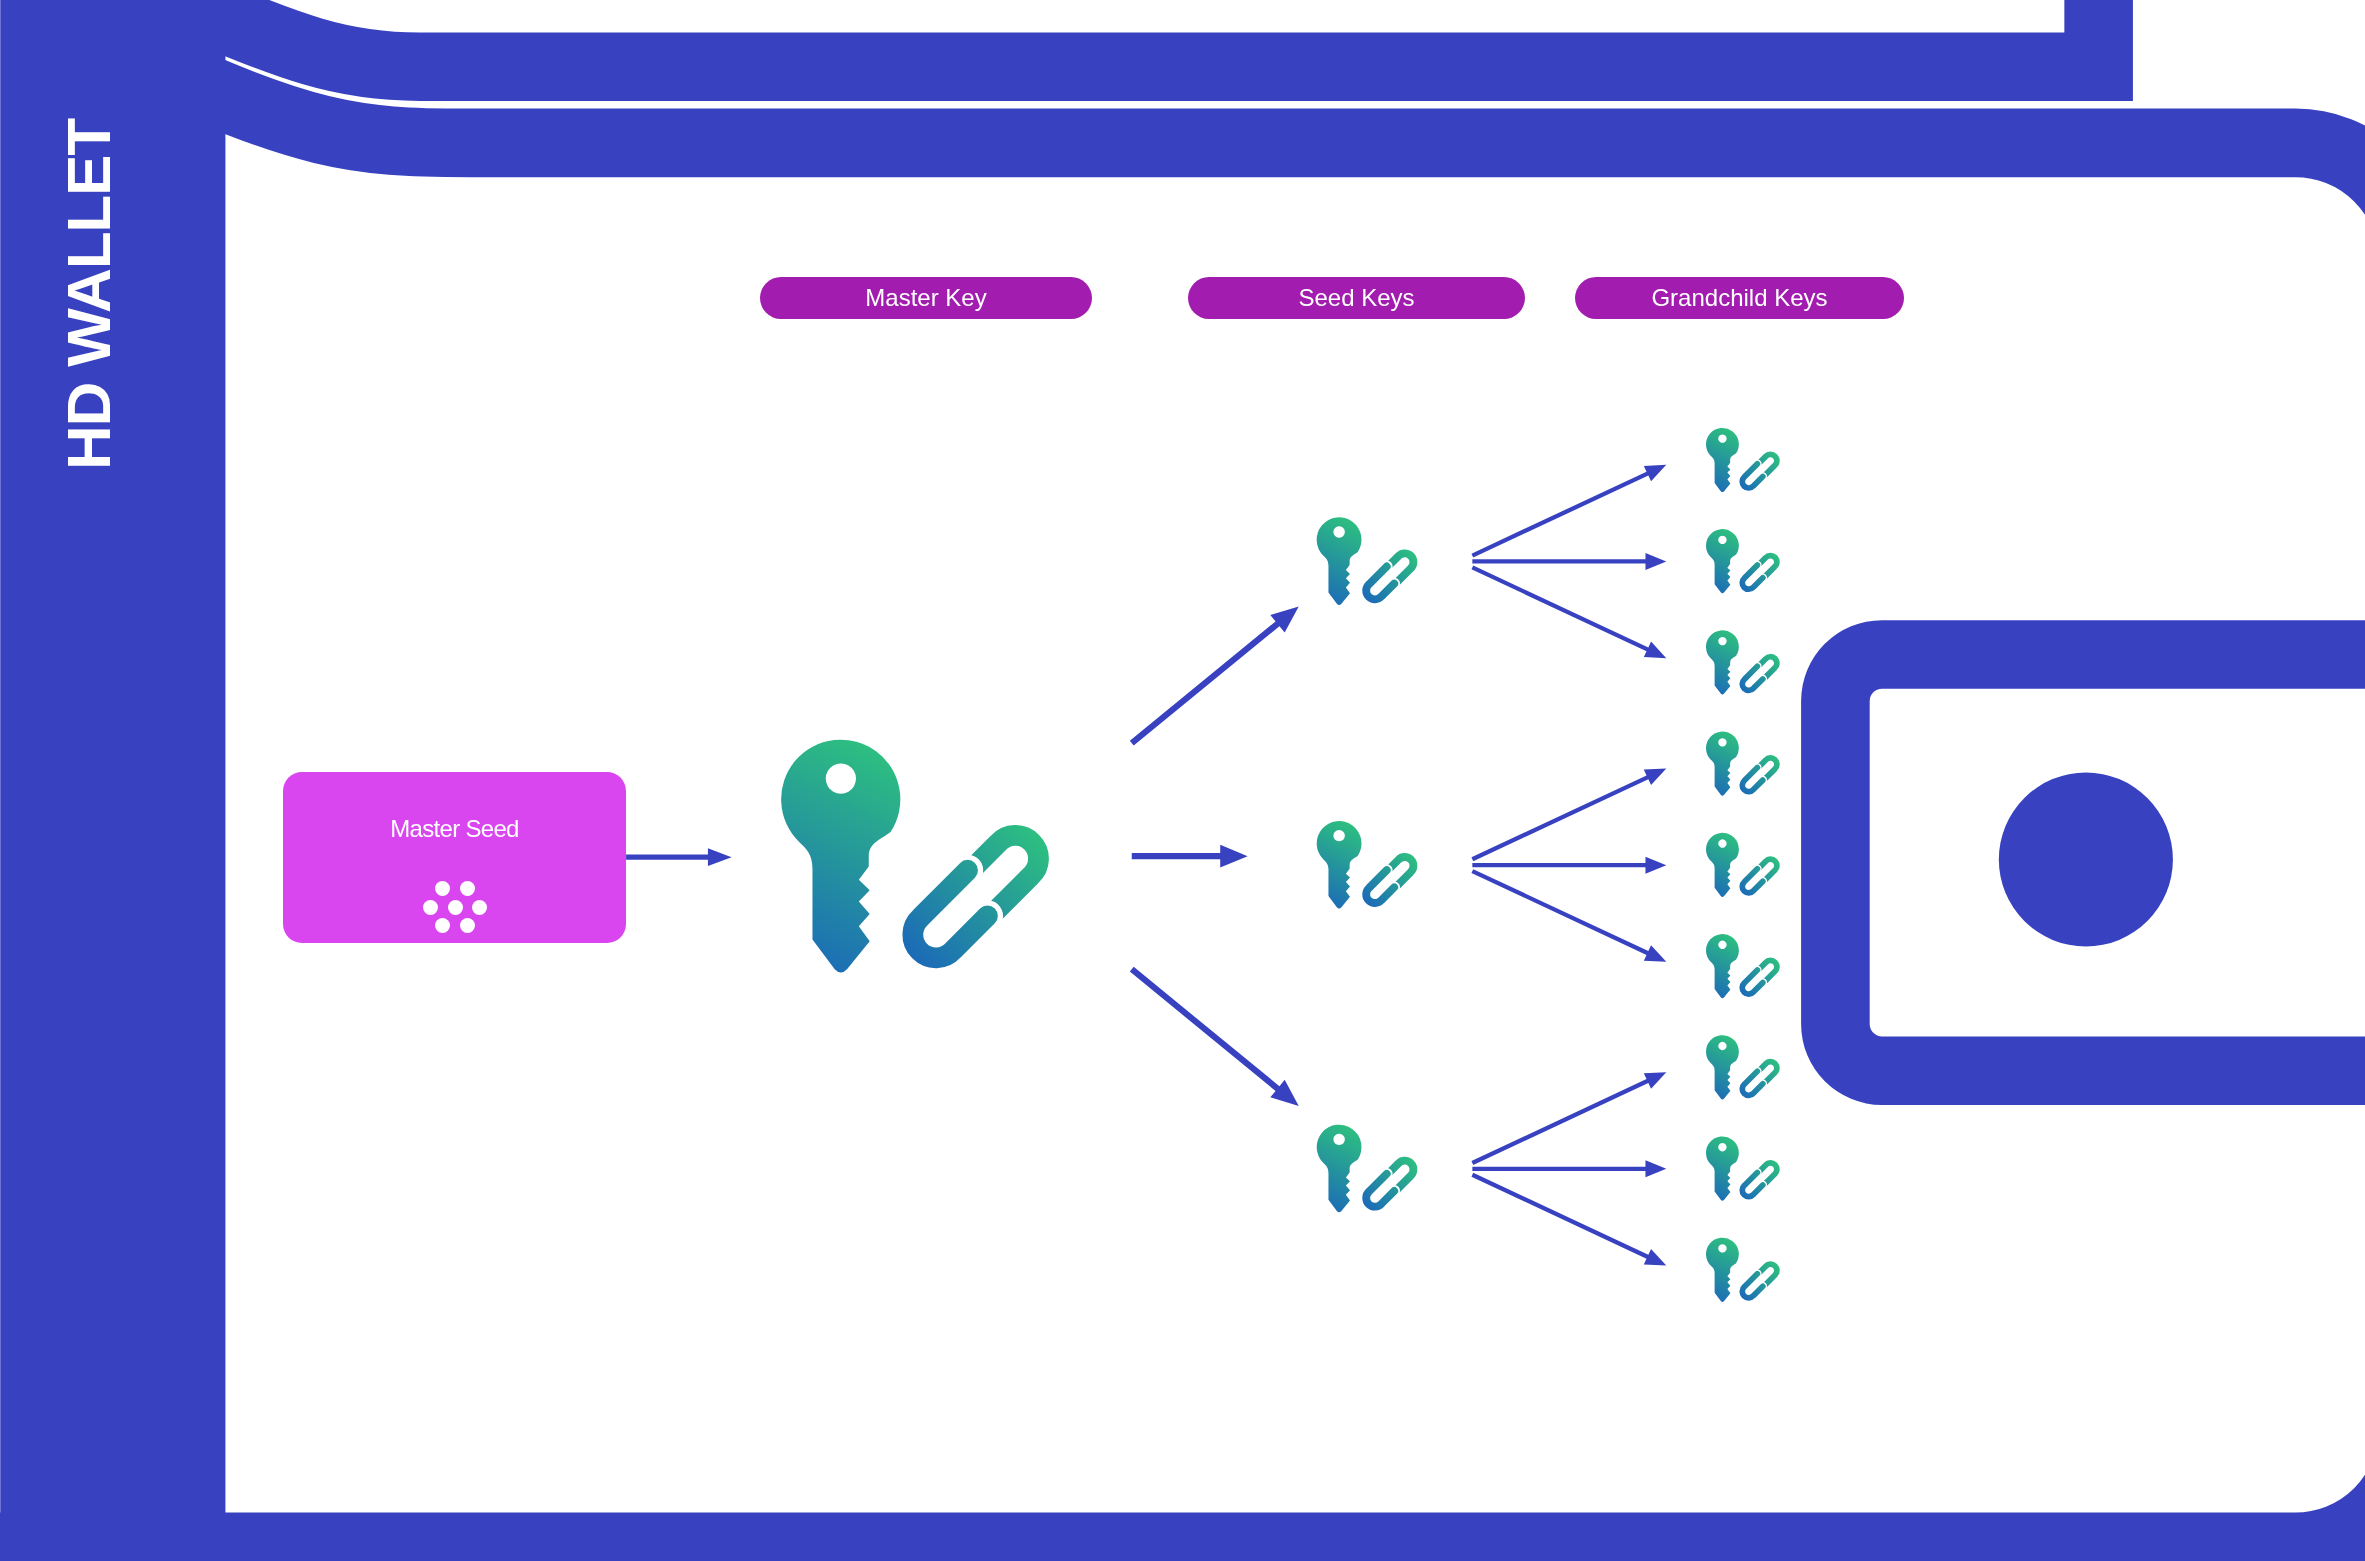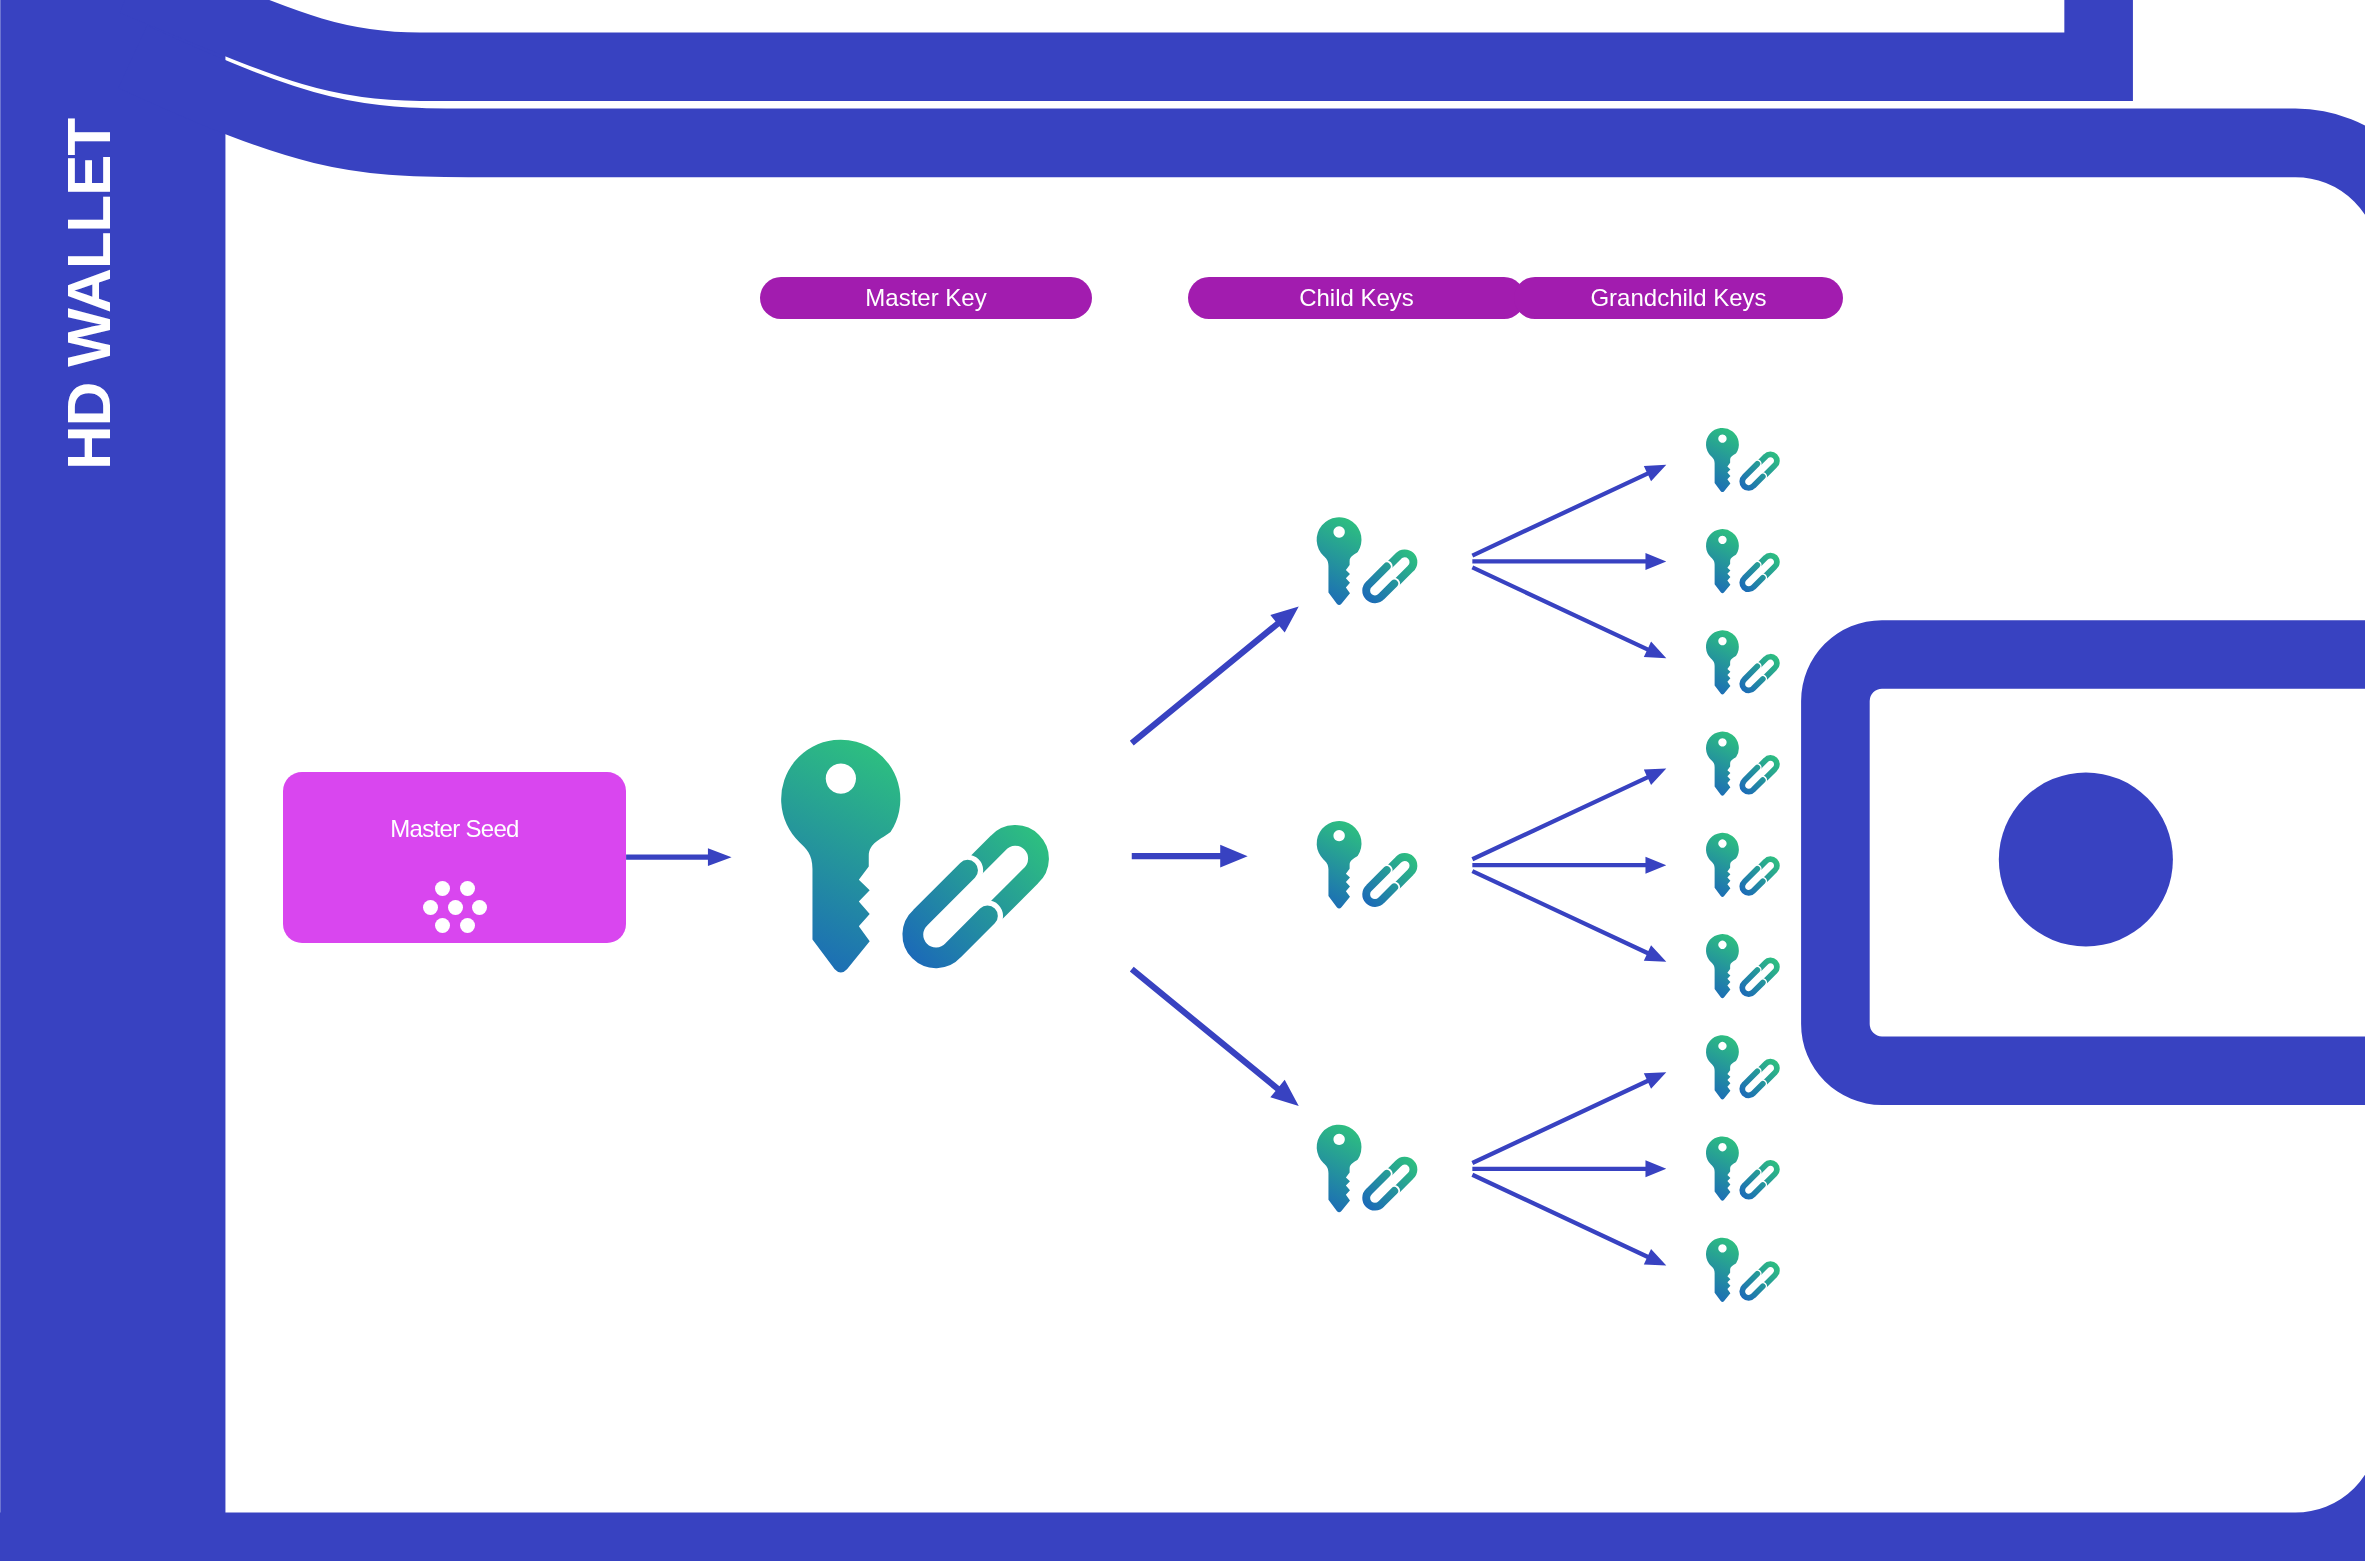--- a/index.html
+++ b/index.html
@@ -31,23 +31,23 @@
 <path fill="#3842c1" fill-rule="evenodd" d="M 5400 1311 L 3978 1311 A 171 171 0 0 0 3807 1482 L 3807 2165 A 171 171 0 0 0 3978 2336 L 5400 2336 Z M 5400 1456 L 3978 1456 A 26 26 0 0 0 3952 1482 L 3952 2165 A 26 26 0 0 0 3978 2191 L 5400 2191 Z"></path>
 <circle cx="4409" cy="1817" r="184" fill="#3842c1"></circle>
 </g>
 </svg>
 <div class="title"><span>HD WALLET</span></div>
 <div>
 <div class="pill" style="left:760px;top:277px;width:332px;">
         <span>Master Key</span>
       </div>
 <div class="pill" style="left:1188px;top:277px;width:337px;">
-        <span>Child Keys</span>
+        <span>Seed Keys</span>
       </div>
-<div class="pill" style="left:1514px;top:277px;width:329px;text-align:center;">
+<div class="pill" style="left:1575px;top:277px;width:329px;text-align:center;">
         <span>Grandchild Keys</span>
       </div>
 </div>
 <div class="seedbox">
 <div class="seedlabel">Master Seed</div>
 <div class="seeddots">
 <span class="dot d0"></span>
 <span class="dot d1"></span>
 <span class="dot d2"></span>
 <span class="dot d3"></span>

